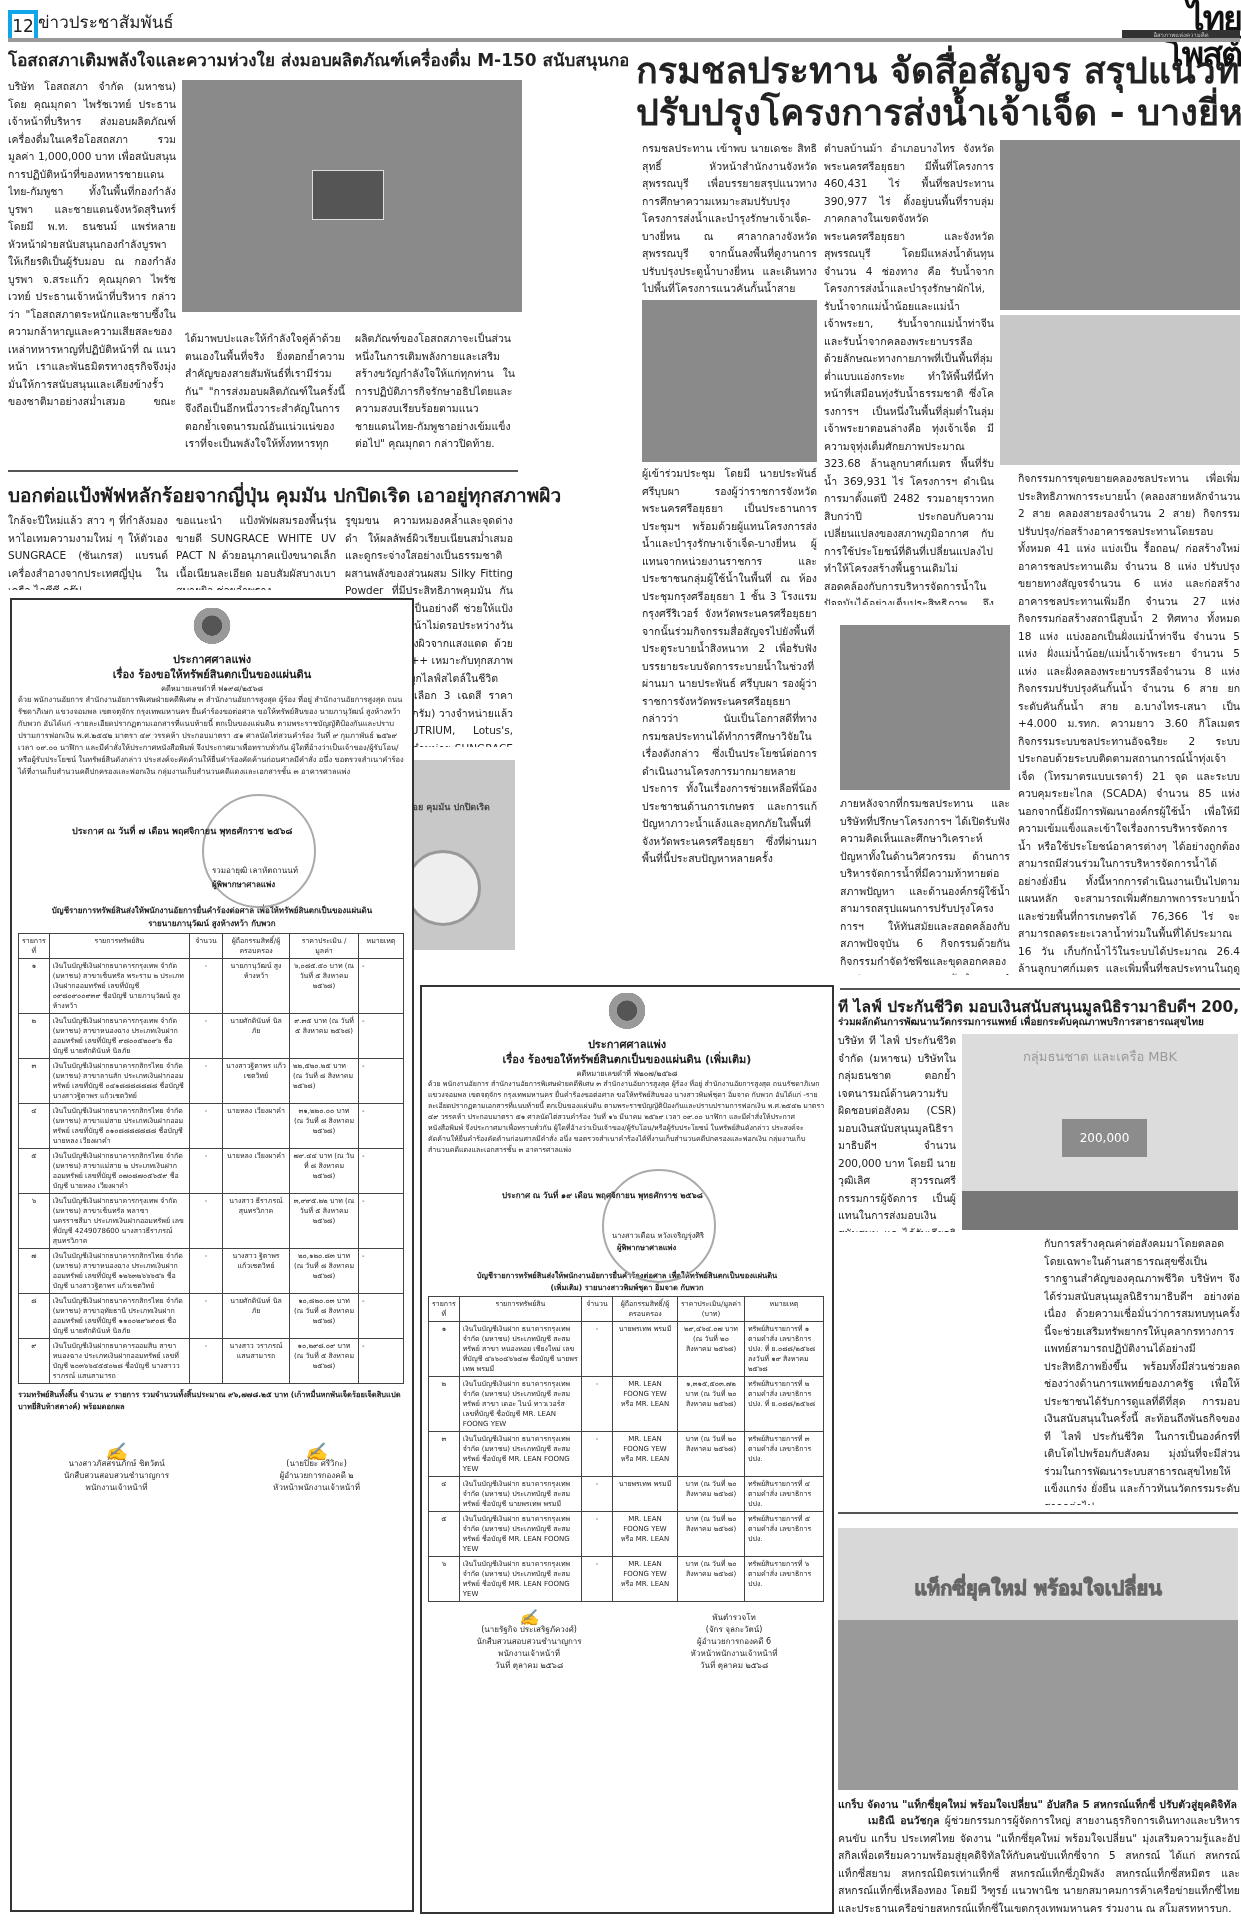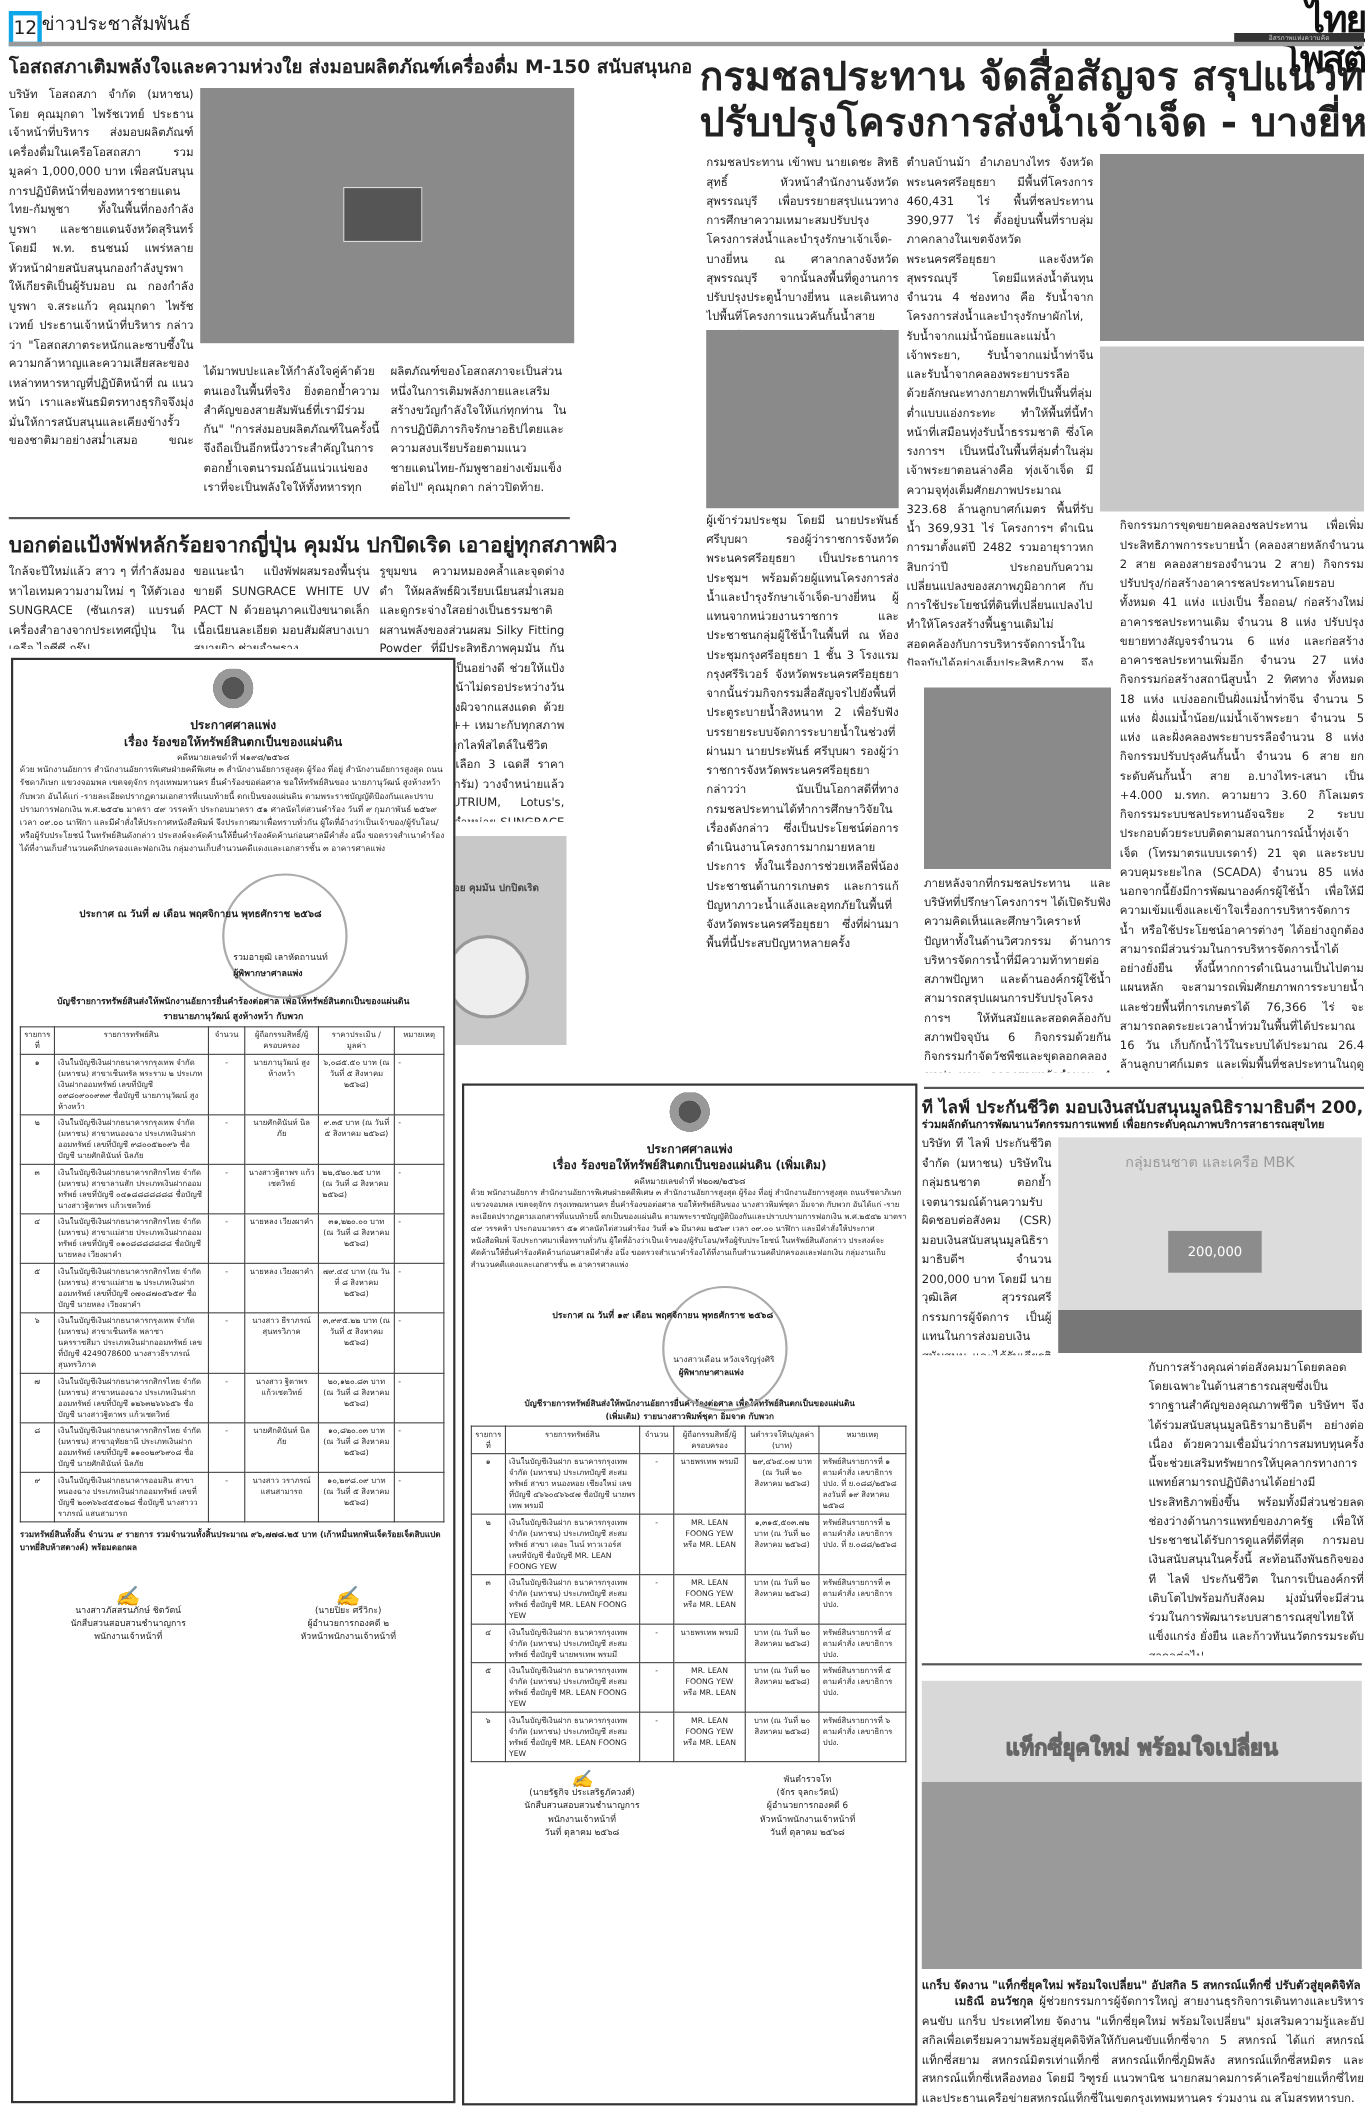--- a/index.html
+++ b/index.html
@@ -199,21 +199,21 @@
   </div>
   <div style="text-align:center;font-size:7.5px;font-weight:bold;">บัญชีรายการทรัพย์สินส่งให้พนักงานอัยการยื่นคำร้องต่อศาล เพื่อให้ทรัพย์สินตกเป็นของแผ่นดิน</div>
   <div style="text-align:center;font-size:7.5px;font-weight:bold;margin-bottom:3px;">(เพิ่มเติม) รายนางสาวพิมพ์ชุดา อิ่มจาด กับพวก</div>
   <table class="assets" style="margin:0 6px;width:396px;">
     <thead>
         <tr>
       <th style="width:18px">รายการที่</th>
       <th>รายการทรัพย์สิน</th>
       <th style="width:24px">จำนวน</th>
       <th style="width:58px">ผู้ถือกรรมสิทธิ์/ผู้ครอบครอง</th>
-      <th style="width:60px">นตำรวจโทิน/มูลค่า (บาท)</th>
+      <th style="width:60px">ราคาประเมิน/มูลค่า (บาท)</th>
       <th style="width:72px">หมายเหตุ</th>
     </tr>
       </thead>
     <tbody id="n2-body">
         <tr>
           <td style="text-align: center;">๑</td>
           <td>เงินในบัญชีเงินฝาก ธนาคารกรุงเทพ จำกัด (มหาชน) ประเภทบัญชี สะสมทรัพย์ สาขา หนองหอย เชียงใหม่ เลขที่บัญชี ๔๖๖๐๔๖๖๔๗ ชื่อบัญชี นายพรเทพ พรมมี</td>
           <td style="text-align: center;">-</td>
           <td style="text-align: center;">นายพรเทพ พรมมี</td>
           <td style="text-align: center;">๒๙,๔๖๔.๐๗ บาท (ณ วันที่ ๒๐ สิงหาคม ๒๕๖๘)</td>

